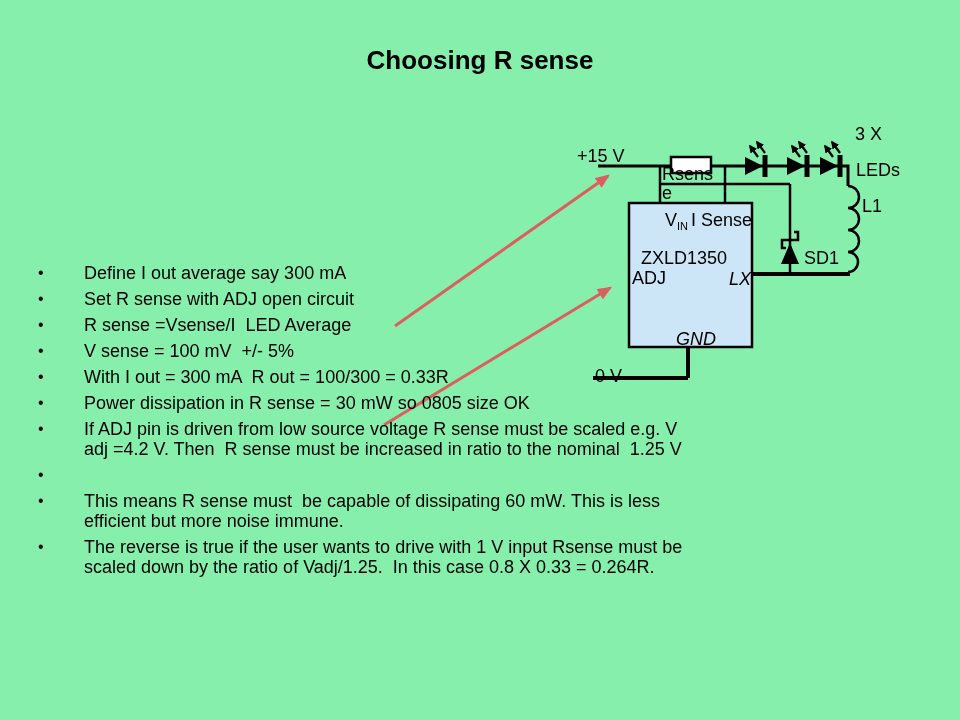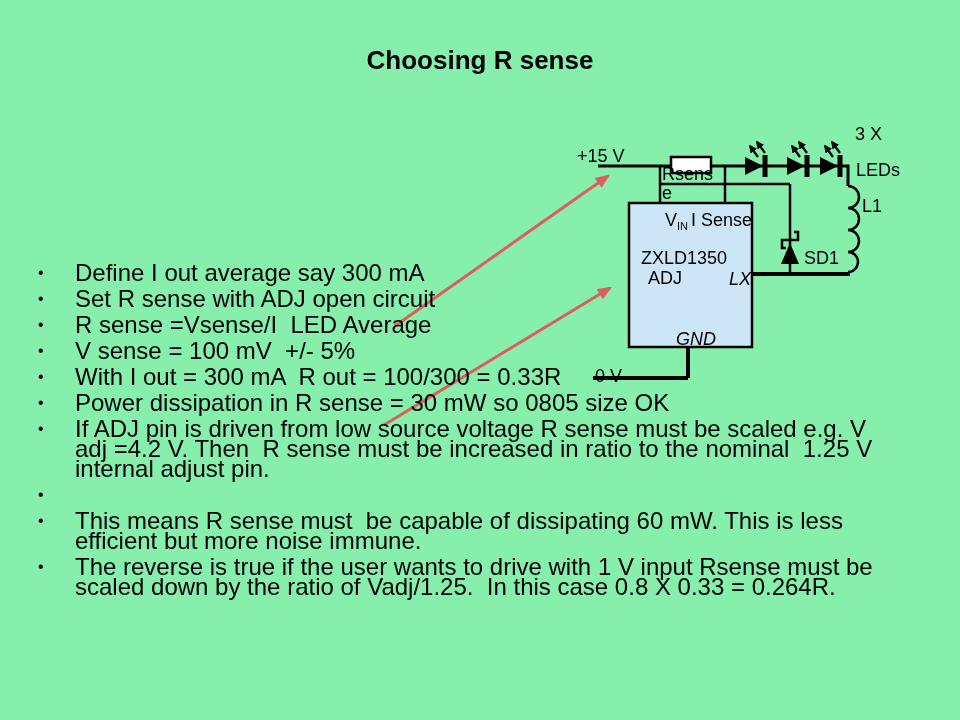--- a/index.html
+++ b/index.html
@@ -7,21 +7,21 @@
     position:relative;width:960px;height:720px;background:#86efac;overflow:hidden;
     font-family:"Liberation Sans","DejaVu Sans",sans-serif;color:#000;
   }
   .title{
     position:absolute;left:0;top:45px;width:960px;text-align:center;
     font-size:26px;font-weight:bold;letter-spacing:0px;
   }
   .bullets{position:absolute;left:30px;top:263px;width:780px;}
   .bullet-row{display:flex;margin-bottom:6px;}
   .bullet-marker{width:45px;padding-left:8px;box-sizing:border-box;font-size:16px;line-height:20px;flex:none;}
-  .bullet-text{font-size:24px;line-height:20px;}
+  .bullet-text{font-size:18px;line-height:20px;margin-left:9px;}
   .bullet-text div{white-space:pre;}
   svg.circuit{position:absolute;left:0;top:0;pointer-events:none;}
   .clabel{position:absolute;font-size:18px;line-height:20px;white-space:pre;}
   .clabel .sub{font-size:11px;position:relative;top:4px;}
   .wrap-label{width:57px;word-break:break-all;line-height:19px;white-space:normal;}
 </style>
 </head>
 <body>
 
 <div class="slide">
@@ -87,21 +87,21 @@
   <div class="clabel wrap-label" style="left:662px;top:129px;margin-top:36px;">Rsense</div>
   <div class="clabel" style="left:855px;top:124px;">3 X</div>
   <div class="clabel" style="left:856px;top:160px;">LEDs</div>
   <div class="clabel" style="left:862px;top:196px;">L1</div>
   <div class="clabel" style="left:804px;top:248px;">SD1</div>
   <div class="clabel" style="left:583px;top:366px;margin-left:12px;">0 V</div>
 
   <div class="clabel" style="left:641px;top:210px;margin-left:24px;"><span>V</span><span class="sub">IN</span></div>
   <div class="clabel" style="left:691px;top:210px;">I Sense</div>
   <div class="clabel" style="left:641px;top:248px;">ZXLD1350</div>
-  <div class="clabel" style="left:632px;top:268px;margin-left:16px;">ADJ</div>
+  <div class="clabel" style="left:632px;top:268px;">ADJ</div>
   <div class="clabel" style="left:729px;top:269px;font-style:italic;">LX</div>
   <div class="clabel" style="left:676px;top:329px;font-style:italic;">GND</div>
 
   <div class="bullets">
 
     <div class="bullet-row">
       <div class="bullet-marker">•</div>
       <div class="bullet-text">
           <div>Define I out average say 300 mA</div>
         </div>
@@ -140,21 +140,20 @@
       <div class="bullet-text">
           <div>Power dissipation in R sense = 30 mW so 0805 size OK</div>
         </div>
     </div>
 
     <div class="bullet-row">
       <div class="bullet-marker">•</div>
       <div class="bullet-text">
         <div>If ADJ pin is driven from low source voltage R sense must be scaled e.g. V</div>
         <div>adj =4.2 V. Then  R sense must be increased in ratio to the nominal  1.25 V</div>
-        <div>internal adjust pin.</div>
       </div>
     </div>
 
     <div class="bullet-row">
       <div class="bullet-marker">•</div>
     </div>
 
     <div class="bullet-row">
       <div class="bullet-marker">•</div>
       <div class="bullet-text">

